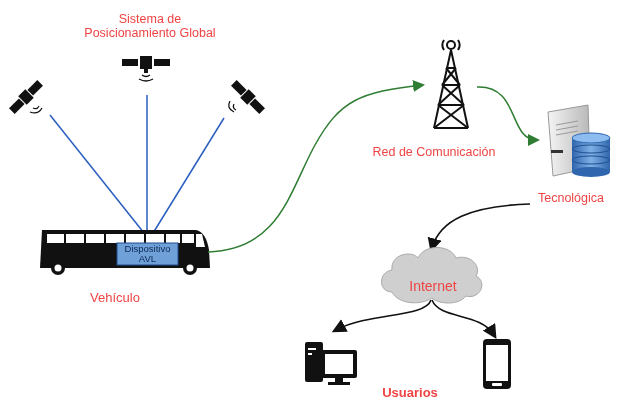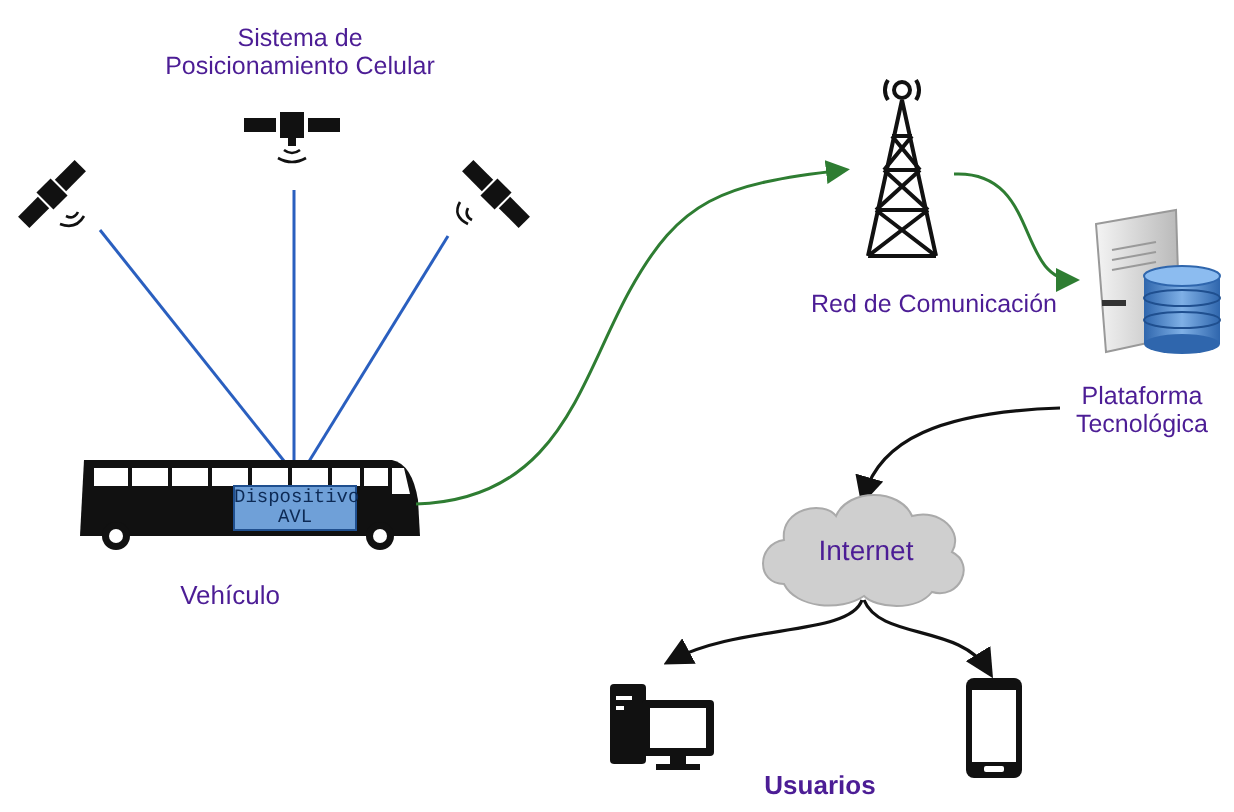--- a/index.html
+++ b/index.html
@@ -1,18 +1,18 @@
 <!DOCTYPE html>
 <html><head>
 <meta charset="utf-8">
 <style>
   html,body{margin:0;padding:0;background:#ffffff;}
   body{width:617px;height:406px;position:relative;overflow:hidden;font-family:"Liberation Sans",sans-serif;}
   svg{position:absolute;left:0;top:0;}
-  .lbl{position:absolute;text-align:center;color:#4c1d95;font-size:12.5px;line-height:14px;white-space:nowrap;}
+  .lbl{position:absolute;text-align:center;color:#ef4444;font-size:12.5px;line-height:14px;white-space:nowrap;}
 </style>
 </head>
 <body>
 
 <svg width="617" height="406" viewBox="0 0 617 406">
   <defs>
     <marker id="ag" markerWidth="8" markerHeight="8" refX="6" refY="4" orient="auto">
         <path d="M0,0 L8,4 L0,8 z" fill="#2e7d32"></path>
       </marker>
     <marker id="ab" markerWidth="9" markerHeight="9" refX="6" refY="4.5" orient="auto">
@@ -119,34 +119,33 @@
 
   <g>
     <rect x="483" y="339" width="28" height="50" rx="4" fill="#111"></rect>
     <rect x="486" y="345" width="22" height="36" fill="#fff"></rect>
     <rect x="492" y="383" width="10" height="3" rx="1" fill="#fff"></rect>
   </g>
 </svg>
 
 <div class="lbl" style="left:70px;top:12px;width:160px;">
   <div>Sistema de</div>
-  <div>Posicionamiento Celular</div>
+  <div>Posicionamiento Global</div>
 </div>
 
-<div class="lbl" style="left:117px;top:244px;width:61px;font-size:9.5px;line-height:10px;color:#0d2a55;font-family:Liberation Mono, monospace;">
+<div class="lbl" style="left:117px;top:244px;width:61px;font-size:9.5px;line-height:10px;color:#0d2a55;">
   <div>Dispositivo</div>
   <div>AVL</div>
 </div>
 
 <div class="lbl" style="left:75px;top:291px;width:80px;font-size:13px;">Vehículo</div>
 
-<div class="lbl" style="left:392px;top:145px;width:150px;">
+<div class="lbl" style="left:359px;top:145px;width:150px;">
   <div>Red de Comunicación</div>
 </div>
 
 <div class="lbl" style="left:526px;top:191px;width:90px;">
-  <div>Plataforma</div>
   <div>Tecnológica</div>
 </div>
 
-<div class="lbl" style="left:393px;top:268px;width:80px;font-size:14px;">Internet</div>
+<div class="lbl" style="left:393px;top:279px;width:80px;font-size:14px;">Internet</div>
 
 <div class="lbl" style="left:370px;top:386px;width:80px;font-size:13px;font-weight:bold;">Usuarios</div>
 
 </body></html>

